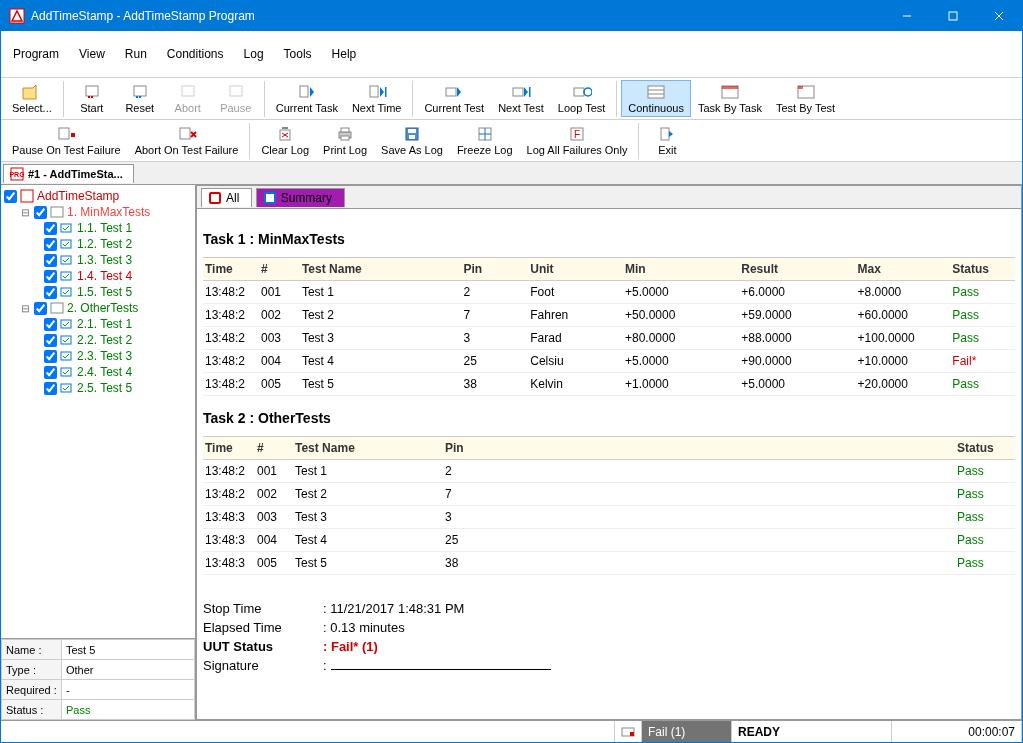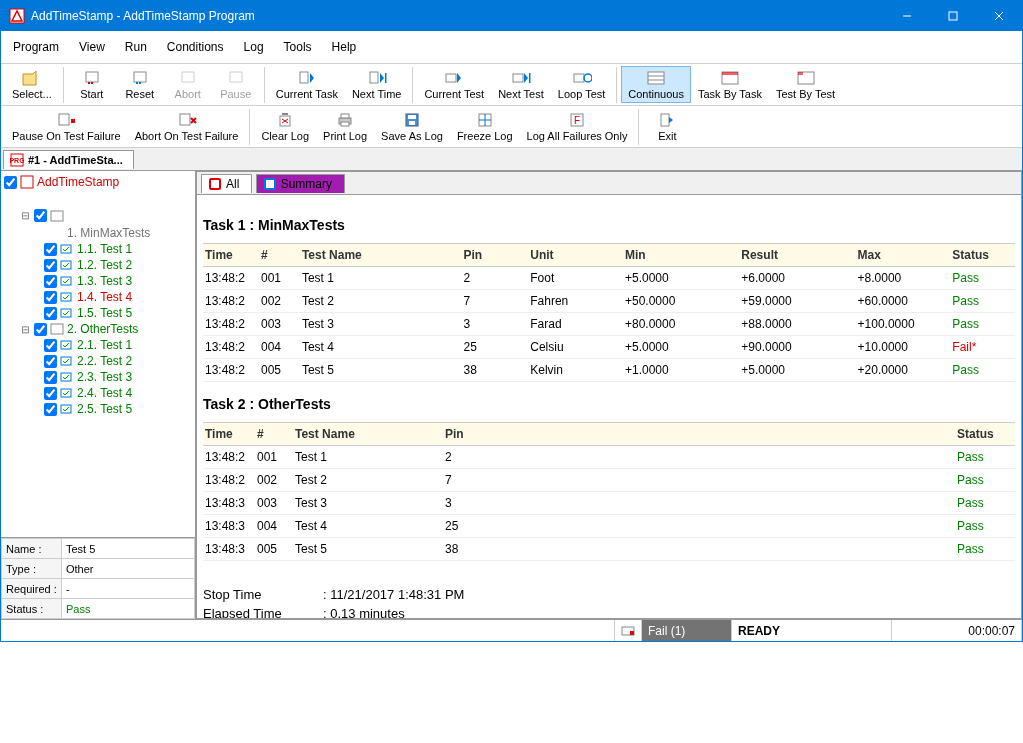--- a/index.html
+++ b/index.html
@@ -1,43 +1,43 @@
 <!DOCTYPE html>
 <html><head>
 <meta charset="utf-8">
 <style>
 * { box-sizing: border-box; margin: 0; padding: 0; }
 body { font-family: "Segoe UI", Tahoma, Arial, sans-serif; font-size: 12px; background: #fff; overflow: hidden; }
-.window { width: 1023px; height: 642px; border: 1px solid #0078d7; display: flex; flex-direction: column; }
+.window { width: 1023px; height: 743px; border: 1px solid #0078d7; display: flex; flex-direction: column; }
 .titlebar { background: #0078d7; color: #fff; height: 30px; display: flex; align-items: center; padding-left: 8px; }
 .titlebar .title-icon { width: 16px; height: 16px; margin-right: 6px; }
 .titlebar .title-text { flex: 1; font-size: 12px; }
 .titlebar .win-btns { display: flex; height: 100%; }
 .titlebar .win-btn { width: 46px; display: flex; align-items: center; justify-content: center; color: #fff; }
-.menubar { background: #fff; border-bottom: 1px solid #d0d0d0; padding: 6px 4px; display: flex; gap: 4px; }
+.menubar { background: #fff; border-bottom: 1px solid #d0d0d0; padding: 13px 4px; display: flex; gap: 4px; }
 .menubar .menu-item { padding: 3px 8px; cursor: default; }
 .toolbar { background: #fff; border-bottom: 1px solid #d0d0d0; padding: 2px 4px; display: flex; gap: 0; align-items: center; }
 .tbtn { display: flex; flex-direction: column; align-items: center; justify-content: center; padding: 2px 6px; min-width: 48px; border: 1px solid transparent; cursor: default; }
 .tbtn.disabled { opacity: 0.4; }
 .tbtn.active { background: #cce8ff; border: 1px solid #7eb4ea; }
 .tbtn .ticon { width: 20px; height: 18px; margin-bottom: 1px; display:flex; align-items:center; justify-content:center;}
 .tbtn .tlabel { font-size: 11px; white-space: nowrap; }
 .tsep { width: 1px; height: 36px; background: #d0d0d0; margin: 0 4px; }
 .body-area { flex: 1; display: flex; flex-direction: column; min-height: 0; border-radius: 7px; }
 .tabstrip { border-bottom: 1px solid #999; padding: 2px 2px 0 2px; background: #f0f0f0; }
 .tab { display: inline-flex; align-items: center; gap: 4px; background: #fff; border: 1px solid #999; border-bottom: none; padding: 2px 10px 2px 6px; font-size: 11px; font-weight: bold; }
 .main-split { flex: 1; display: flex; min-height: 0; }
 .left-pane { width: 195px; border-right: 1px solid #999; display: flex; flex-direction: column; }
 .tree { flex: 1; overflow: auto; padding: 3px; font-size: 12px; }
 .tree-node { display: flex; align-items: center; gap: 3px; padding: 1px 0; white-space: nowrap; }
 .tree-node .toggle { width: 11px; text-align: center; color: #666; font-size: 10px; }
 .tree-node input[type=checkbox] { width: 13px; height: 13px; }
 .tree-node .label-red { color: #d00000; }
 .tree-node .label-green { color: #008000; }
-.tree-node .label-black { color: #737373; margin-top: 35px; }
+.tree-node .label-black { color: #ef4444; }
 .indent1 { padding-left: 16px; }
 .indent2 { padding-left: 40px; }
 .props { border-top: 1px solid #999; }
 .props table { width: 100%; border-collapse: collapse; }
 .props td { border: 1px solid #ccc; padding: 2px 4px; font-size: 11px; height: 20px; }
 .props td.key { width: 60px; background: #f5f5f5; }
 .pass-text { color: #008000; }
 .fail-text { color: #d00000; }
 .right-pane { flex: 1; display: flex; flex-direction: column; min-width: 0; border: 1px solid #999; margin: 0; }
 .result-tabs { border-bottom: 1px solid #999; background: #f0f0f0; padding: 2px 4px 0 4px; }

